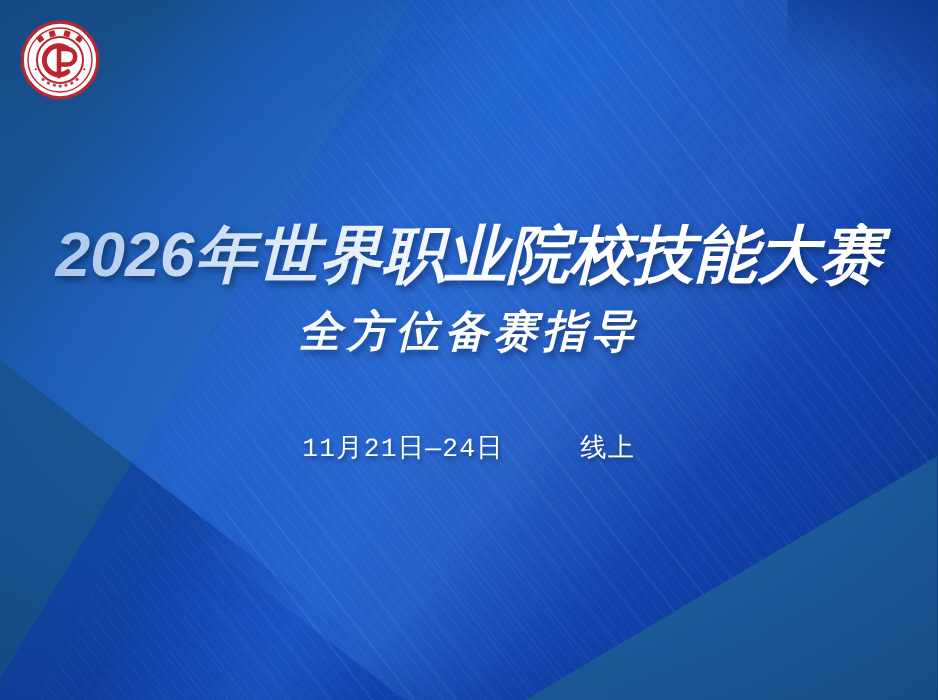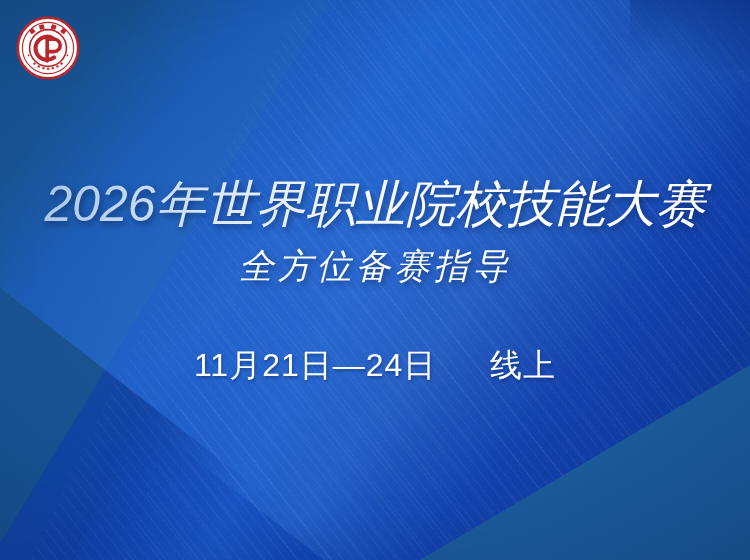--- a/index.html
+++ b/index.html
@@ -126,21 +126,21 @@
   
   .title-block {
     position: absolute;
     left: 0;
     right: 0;
     top: 178px;
     text-align: center;
   }
   .title-line {
     display: block;
-    font-weight: normal;
+    font-weight: bold;
     font-style: italic;
     letter-spacing: 0px;
     line-height: 1.06;
     white-space: nowrap;
     -webkit-background-clip: text;
     background-clip: text;
     color: transparent;
     filter: drop-shadow(2px 3px 3px rgba(6,26,70,0.55));
   }
   .title-line-1 {
@@ -163,25 +163,26 @@
         #fbfdff 38%,
         #ffffff 58%,
         #ffffff 100%);
   }
   .subtitle {
     position: absolute;
     left: 0;
     right: 0;
     top: 344px;
     text-align: center;
-    font-size: 32px;
+    font-size: 21px;
     color: #ffffff;
     letter-spacing: 1px;
     white-space: nowrap;
     text-shadow: 1px 2px 3px rgba(8,30,78,0.45);
+    font-family: Liberation Mono, monospace;
   }
   .subtitle .gap {
     display: inline-block;
     width: 34px;
   }
 </style>
 </head>
 <body>
 
 <div id="banner">

